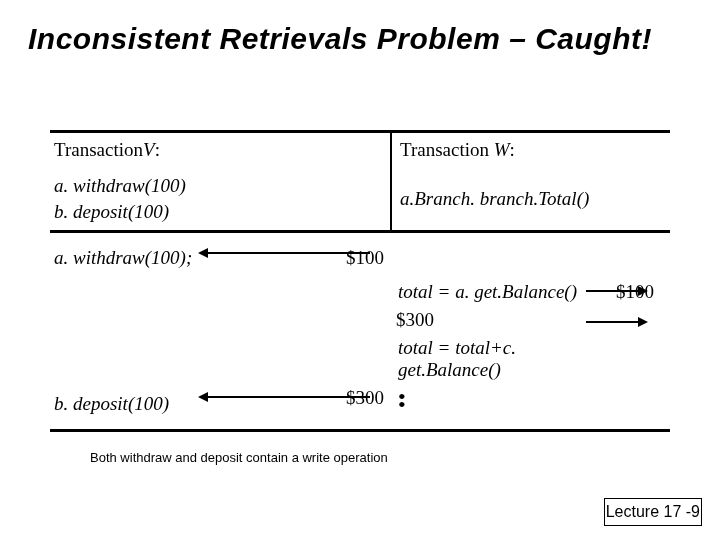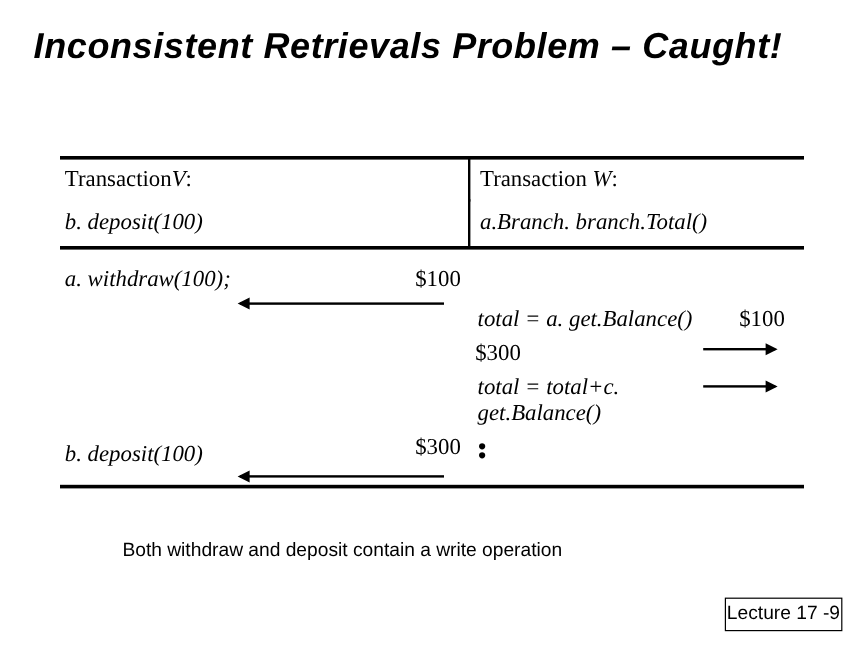--- a/index.html
+++ b/index.html
@@ -85,24 +85,24 @@
   }
   .vline-short {
     width: 2px;
     background: #000;
     align-self: stretch;
     margin-top: -1px;
     margin-bottom: -1px;
   }
   .note {
     position: absolute;
-    left: 102px;
+    left: 90px;
     top: 450px;
     font-family: Arial, Helvetica, sans-serif;
-    font-size: 16px;
+    font-size: 13px;
   }
   .footer {
     position: absolute;
     right: 18px;
     bottom: 14px;
     border: 1px solid #000;
     padding: 4px 1px;
     font-family: Arial, Helvetica, sans-serif;
     font-size: 16px;
   }
@@ -153,20 +153,21 @@
       <div class="col-mid"></div>
       <div class="vline-short"></div>
       <div class="col-right hdr">
         <span class="tx">Transaction </span><span class="it">W</span><span>:</span>
       </div>
       <div class="col-right-val"></div>
     </div>
 
     <div class="row">
       <div class="col-left body-it" style="line-height:1.35;">
+        <div>a. withdraw(100)</div>
         <div>b. deposit(100)</div>
       </div>
       <div class="col-mid"></div>
       <div class="vline-short"></div>
       <div class="col-right body-it">
         <div>a.Branch. branch.Total()</div>
       </div>
       <div class="col-right-val"></div>
     </div>
 

